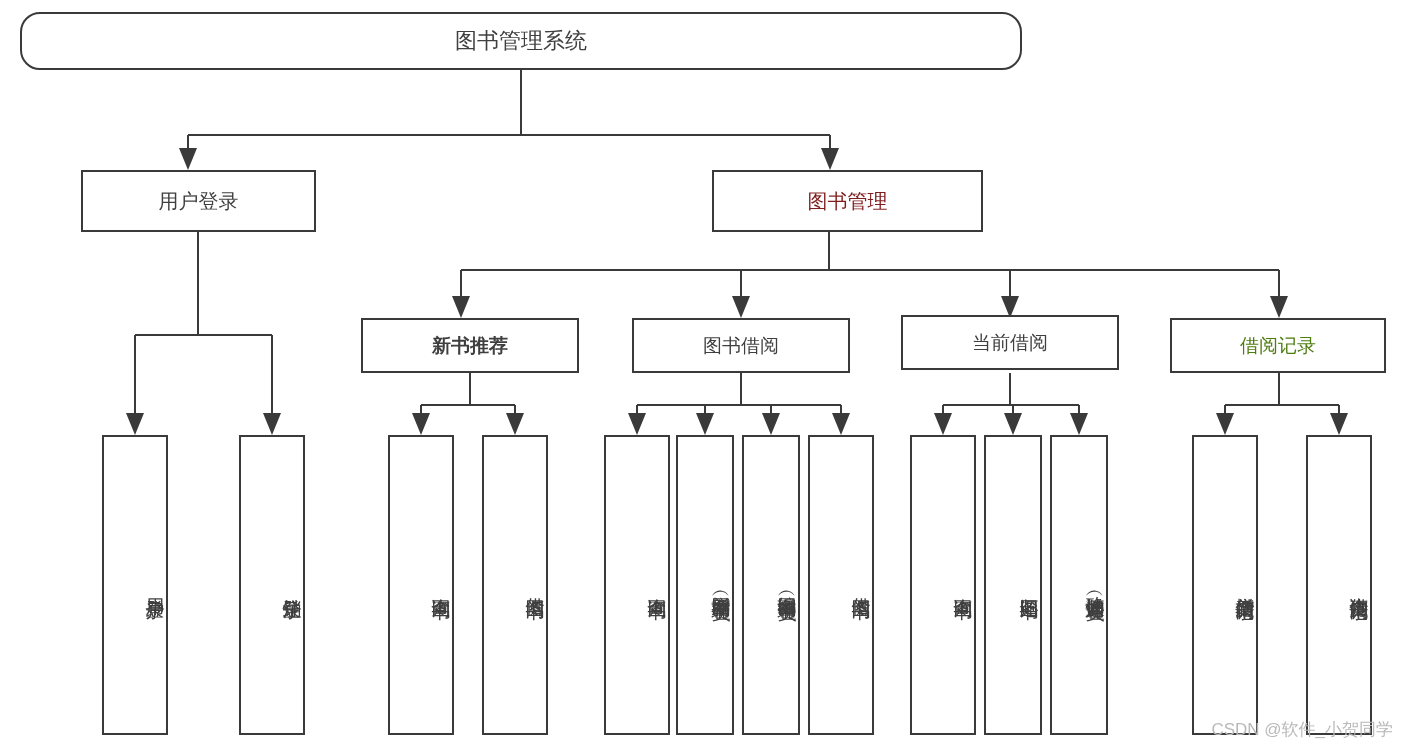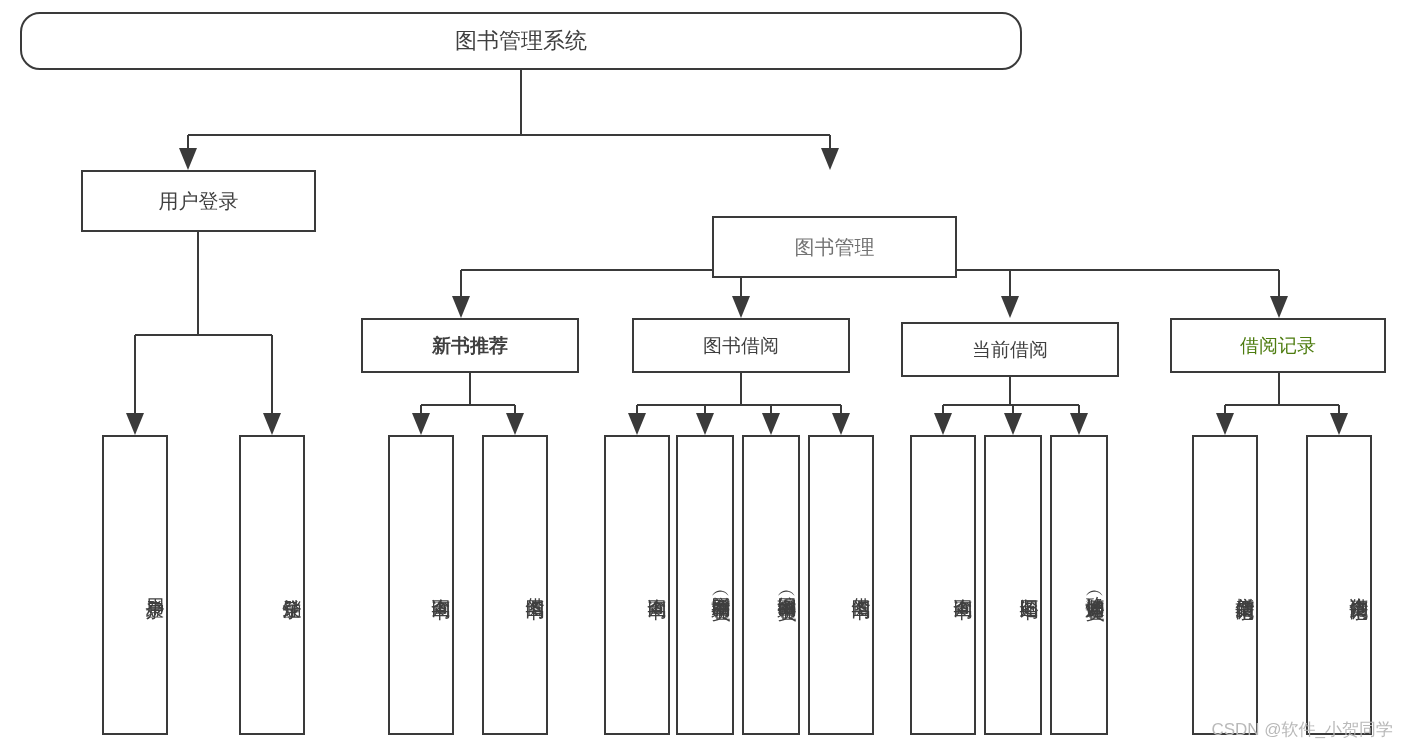--- a/index.html
+++ b/index.html
@@ -141,30 +141,30 @@
       <line x1="1339" y1="405" x2="1339" y2="415" stroke="#3a3a3a" stroke-width="2.5" shape-rendering="crispEdges"></line>
       <polygon points="1330,413 1348,413 1339,435" fill="#3a3a3a"></polygon>
     </svg>
   <div id="nodes">
       <div class="node root" style="left: 20px; top: 12px; width: 1002px; height: 58px; border-color: rgb(58, 58, 58); background: rgb(255, 255, 255); color: rgb(63, 63, 63); border-radius: 20px;">
         <span class="label">图书管理系统</span>
       </div>
       <div class="node level2" style="left: 81px; top: 170px; width: 235px; height: 62px; border-color: rgb(58, 58, 58); background: rgb(255, 255, 255); color: rgb(63, 63, 63);">
         <span class="label">用户登录</span>
       </div>
-      <div class="node level2" style="left: 712px; top: 170px; width: 245px; height: 62px; border-color: rgb(58, 58, 58); background: rgb(255, 255, 255); color: #737373; margin-top: 46px;">
+      <div class="node level2" style="left: 712px; top: 170px; width: 271px; height: 62px; border-color: rgb(58, 58, 58); background: rgb(255, 255, 255); color: #7f1d1d;">
         <span class="label">图书管理</span>
       </div>
       <div class="node level3" style="left: 361px; top: 318px; width: 218px; height: 55px; border-color: rgb(58, 58, 58); background: rgb(255, 255, 255); color: rgb(63, 63, 63); font-weight: bold;">
         <span class="label">新书推荐</span>
       </div>
       <div class="node level3" style="left: 632px; top: 318px; width: 218px; height: 55px; border-color: rgb(58, 58, 58); background: rgb(255, 255, 255); color: rgb(63, 63, 63);">
         <span class="label">图书借阅</span>
       </div>
-      <div class="node level3" style="left: 901px; top: 322px; width: 218px; height: 55px; border-color: rgb(58, 58, 58); background: rgb(255, 255, 255); color: rgb(63, 63, 63);">
+      <div class="node level3" style="left: 901px; top: 315px; width: 218px; height: 55px; border-color: rgb(58, 58, 58); background: rgb(255, 255, 255); color: rgb(63, 63, 63);">
         <span class="label">当前借阅</span>
       </div>
       <div class="node level3" style="left: 1170px; top: 318px; width: 216px; height: 55px; border-color: rgb(58, 58, 58); background: rgb(255, 255, 255); color: #4d7c0f;">
         <span class="label">借阅记录</span>
       </div>
       <div class="node leaf" style="left: 102px; top: 435px; width: 66px; height: 300px; border-color: rgb(58, 58, 58); background: rgb(255, 255, 255); color: rgb(63, 63, 63);">
         <span class="label">用户登录</span>
       </div>
       <div class="node leaf" style="left: 239px; top: 435px; width: 66px; height: 300px; border-color: rgb(58, 58, 58); background: rgb(255, 255, 255); color: rgb(63, 63, 63);">
         <span class="label">注销登录</span>

